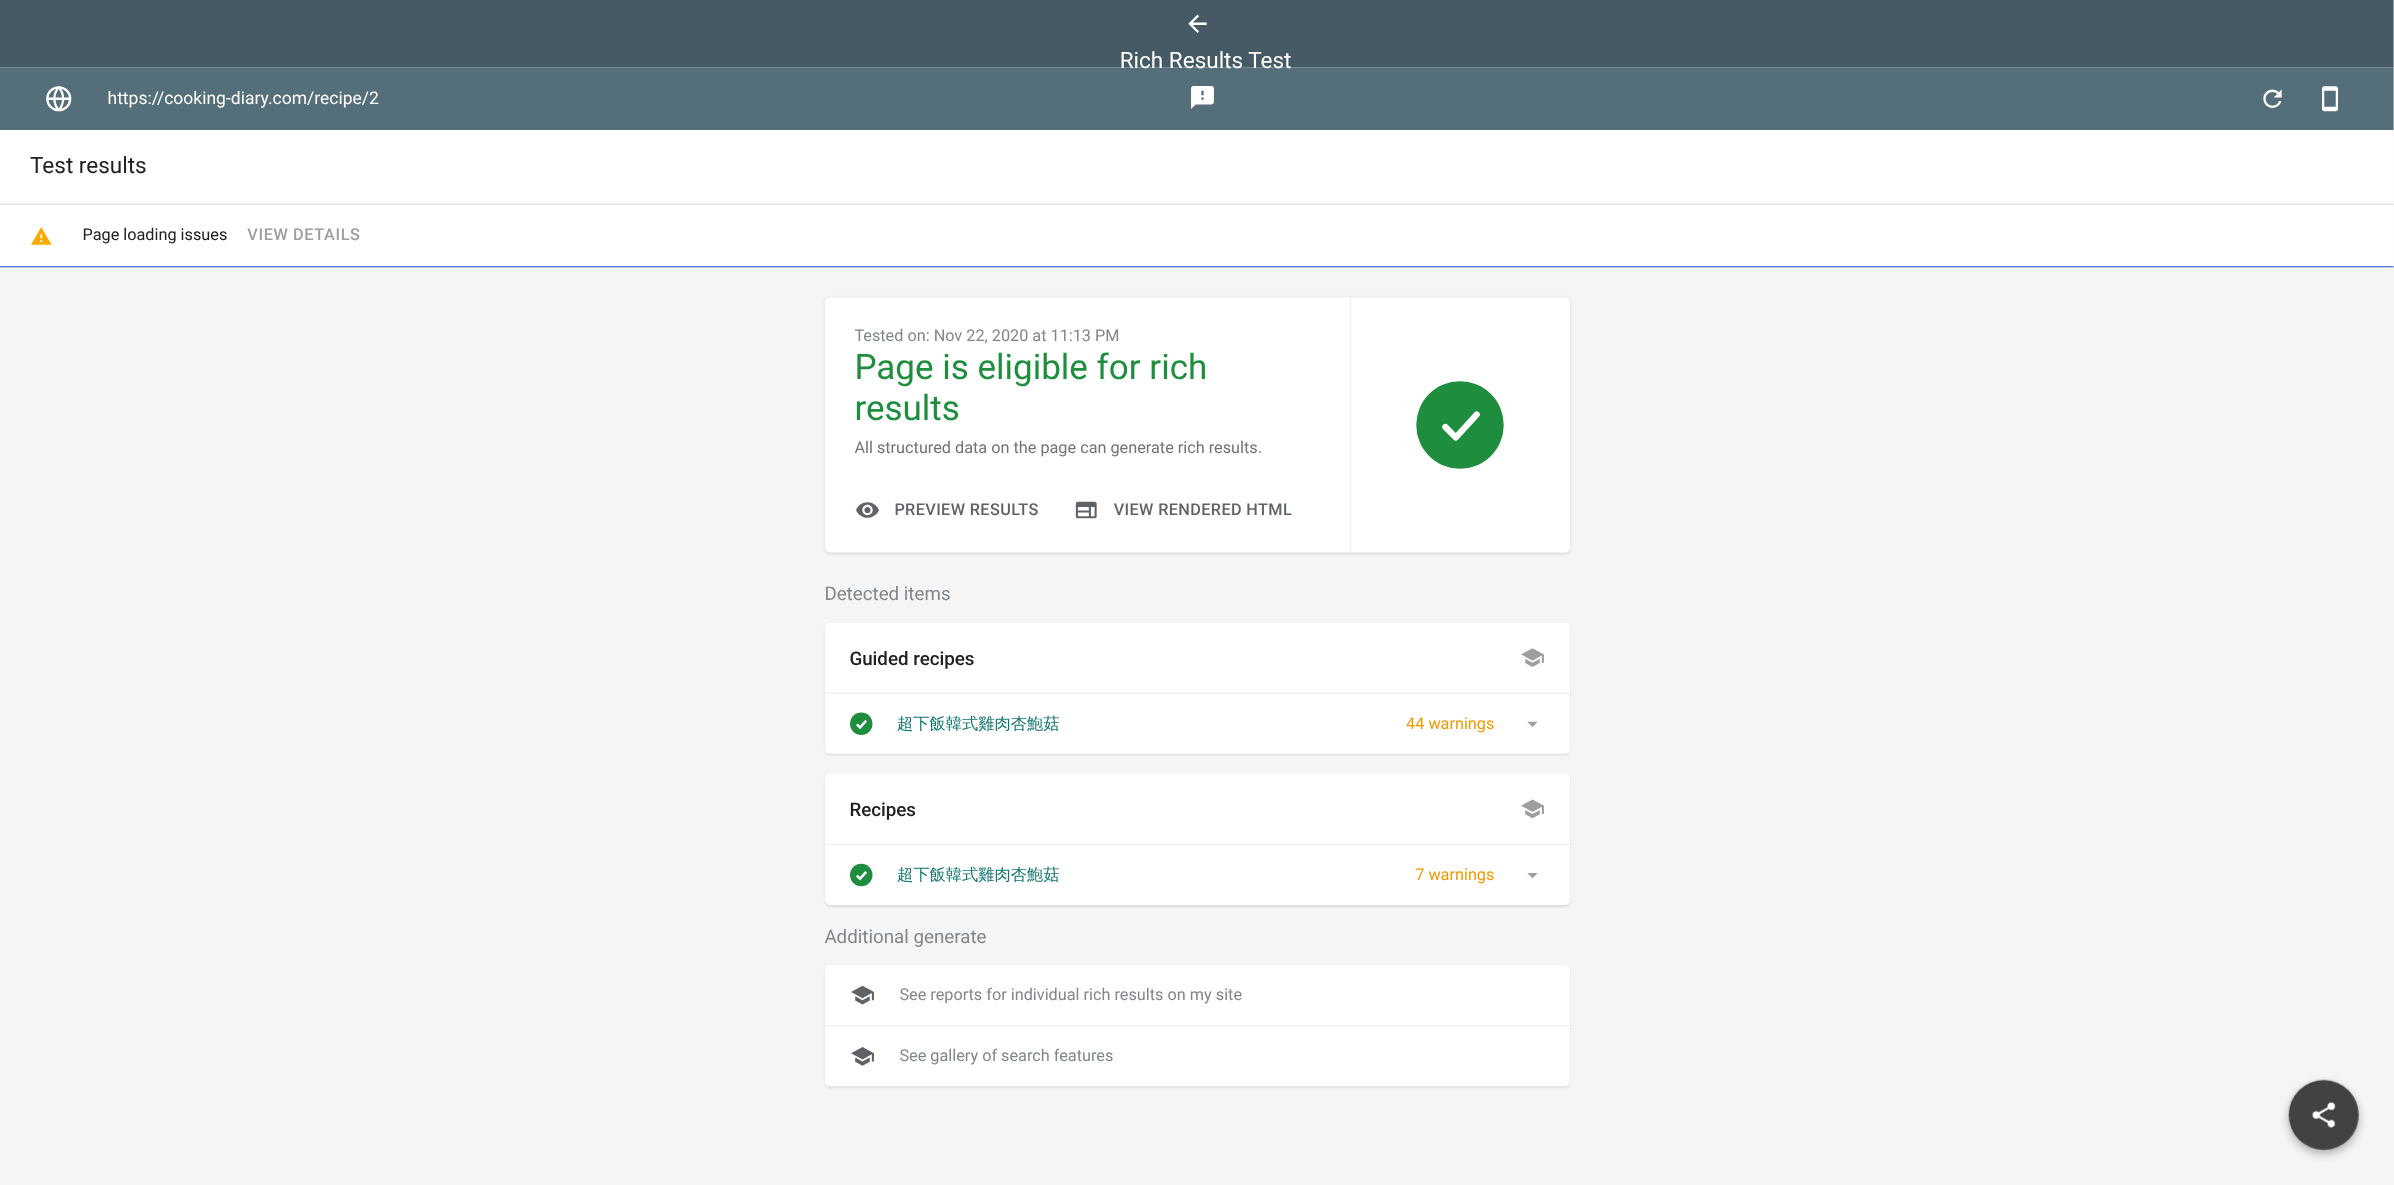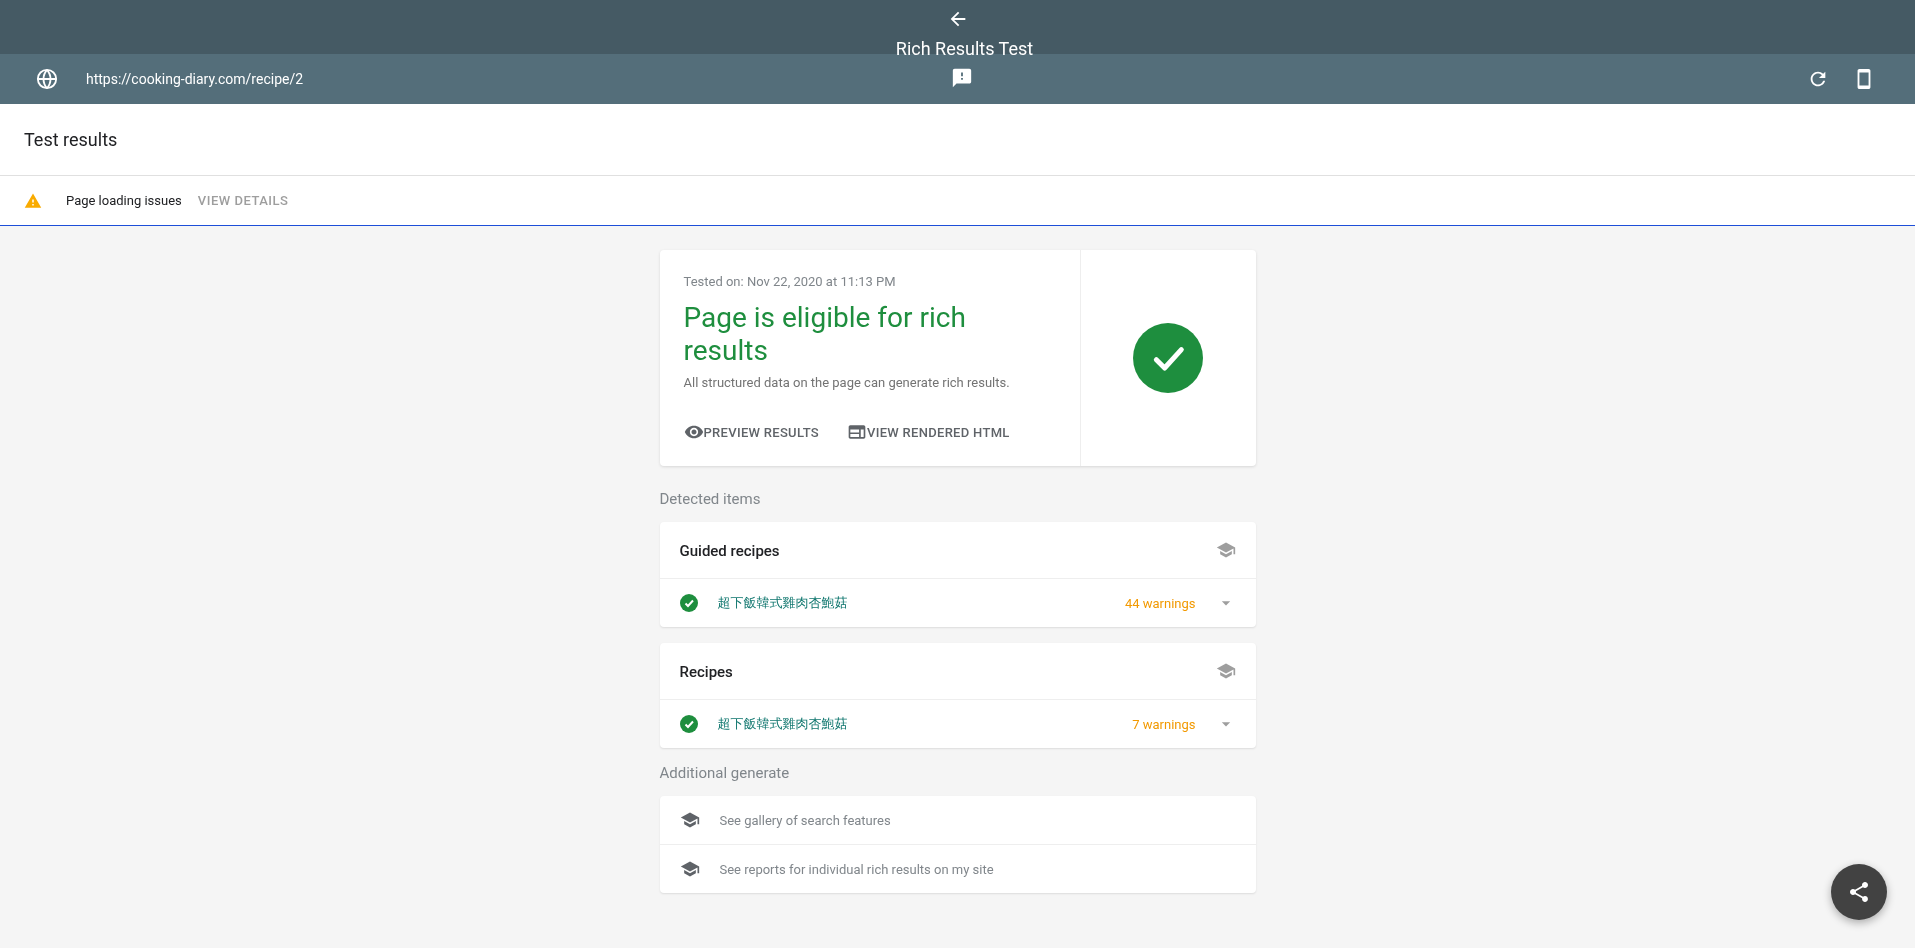--- a/index.html
+++ b/index.html
@@ -27,24 +27,24 @@
       align-items: center;
       padding: 0 32px;
       color: #fff;
     }
     .url-globe { display: flex; align-items: center; padding: 4px; }
     .url-text { margin-left: 24px; font-size: 14px; flex: 1; }
     .url-action { padding: 8px; margin-left: 8px; cursor: pointer; display: flex; align-items: center; }
     
     .sub-header {
       background: #fff;
-      height: 72px;
-      display: flex;
-      align-items: center;
-      padding: 2px 24px;
+      height: 60px;
+      display: flex;
+      align-items: flex-start;
+      padding: 18px 24px;
       border-bottom: 1px solid #e0e0e0;
     }
     .sub-title { font-size: 18px; color: #202124; }
     
     .warning-bar {
       background: #fff;
       height: 50px;
       display: flex;
       align-items: center;
       padding: 0 24px;
@@ -63,25 +63,25 @@
     .content-inner { width: 596px; margin: 0 auto; }
     
     .result-card {
       background: #fff;
       border-radius: 4px;
       box-shadow: 0 1px 3px rgba(0,0,0,0.12);
       display: flex;
       margin-bottom: 24px;
     }
     .result-left { flex: 1; padding: 24px; }
-    .tested-on { font-size: 13px; color: #80868b; margin-bottom: 12px; }
+    .tested-on { font-size: 13px; color: #80868b; margin-bottom: 0; }
     .eligible-title { font-size: 28px; color: #1e8e3e; font-weight: 400; margin-bottom: 8px; }
     .eligible-sub { font-size: 13px; color: #737373; margin-bottom: 32px; }
     .result-actions { display: flex; align-items: center; gap: 28px; }
-    .result-action { display: flex; align-items: center; font-size: 13px; color: #5f6368; font-weight: 500; letter-spacing: 0.3px; cursor: pointer; }
+    .result-action { display: flex; align-items: center; gap: 12px; font-size: 13px; color: #5f6368; font-weight: 500; letter-spacing: 0.3px; cursor: pointer; }
     .result-right { width: 176px; border-left: 1px solid #eee; display: flex; align-items: center; justify-content: center; }
     .big-check { width: 70px; height: 70px; border-radius: 50%; background: #1e8e3e; display: flex; align-items: center; justify-content: center; }
     
     .section-title { font-size: 15px; color: #80868b; margin-bottom: 14px; margin-top: 4px;}
     
     .detected-card {
       background: #fff;
       border-radius: 4px;
       box-shadow: 0 1px 2px rgba(0,0,0,0.1);
       margin-bottom: 16px;
@@ -279,27 +279,27 @@
       </div>
     </div>
 
     <div class="section-title">Additional generate</div>
 
     <div class="resource-card">
       <div class="resource-row">
         <svg width="20" height="20" viewBox="0 0 24 24" fill="#5f6368">
             <path d="M5 13.18v4L12 21l7-3.82v-4L12 17l-7-3.82zM12 3L1 9l11 6 9-4.91V17h2V9L12 3z"></path>
           </svg>
-        <div class="resource-text">See gallery of search features</div>
+        <div class="resource-text">See reports for individual rich results on my site</div>
       </div>
       <div class="resource-row">
         <svg width="20" height="20" viewBox="0 0 24 24" fill="#5f6368">
             <path d="M5 13.18v4L12 21l7-3.82v-4L12 17l-7-3.82zM12 3L1 9l11 6 9-4.91V17h2V9L12 3z"></path>
           </svg>
-        <div class="resource-text">See reports for individual rich results on my site</div>
+        <div class="resource-text">See gallery of search features</div>
       </div>
     </div>
 
   </div>
 </div>
 
 <div class="share-fab">
   <svg width="24" height="24" viewBox="0 0 24 24" fill="#fff">
       <path d="M18 16.08c-.76 0-1.44.3-1.96.77L8.91 12.7c.05-.23.09-.46.09-.7s-.04-.47-.09-.7l7.05-4.11c.54.5 1.25.81 2.04.81 1.66 0 3-1.34 3-3s-1.34-3-3-3-3 1.34-3 3c0 .24.04.47.09.7L8.04 9.81C7.5 9.31 6.79 9 6 9c-1.66 0-3 1.34-3 3s1.34 3 3 3c.79 0 1.5-.31 2.04-.81l7.12 4.16c-.05.21-.08.43-.08.65 0 1.61 1.31 2.92 2.92 2.92 1.61 0 2.92-1.31 2.92-2.92s-1.31-2.92-2.92-2.92z"></path>
     </svg>

